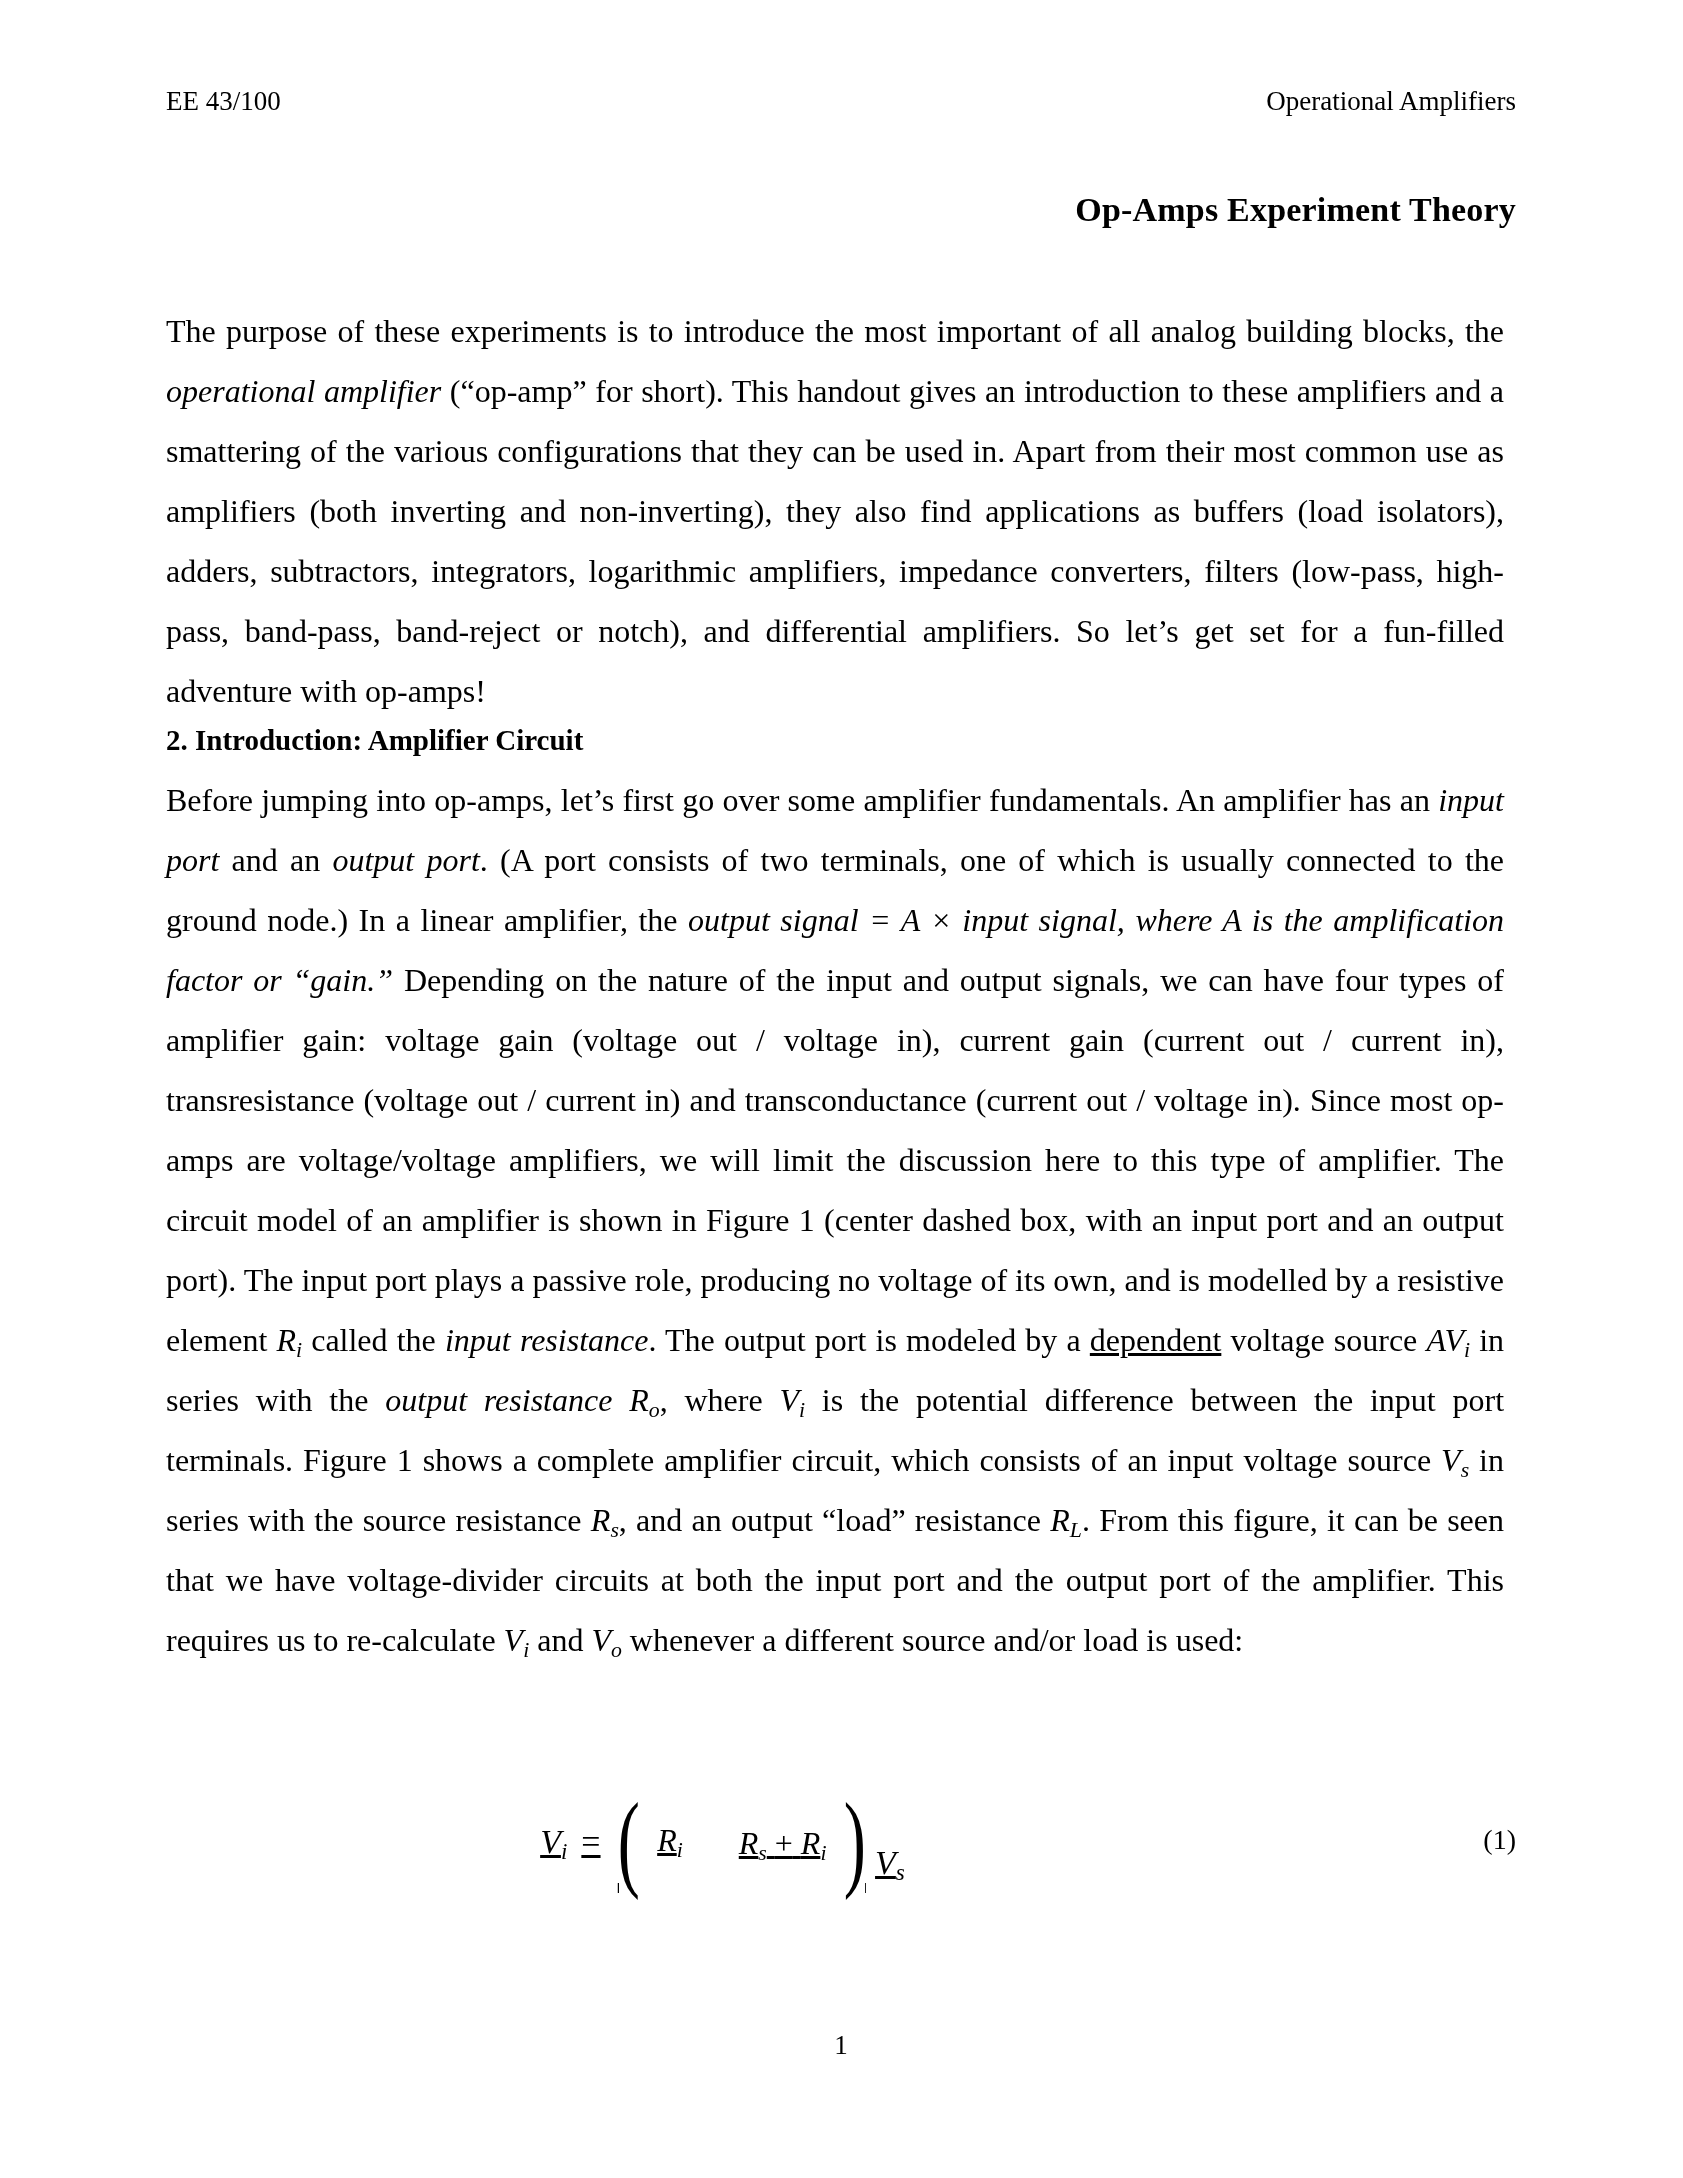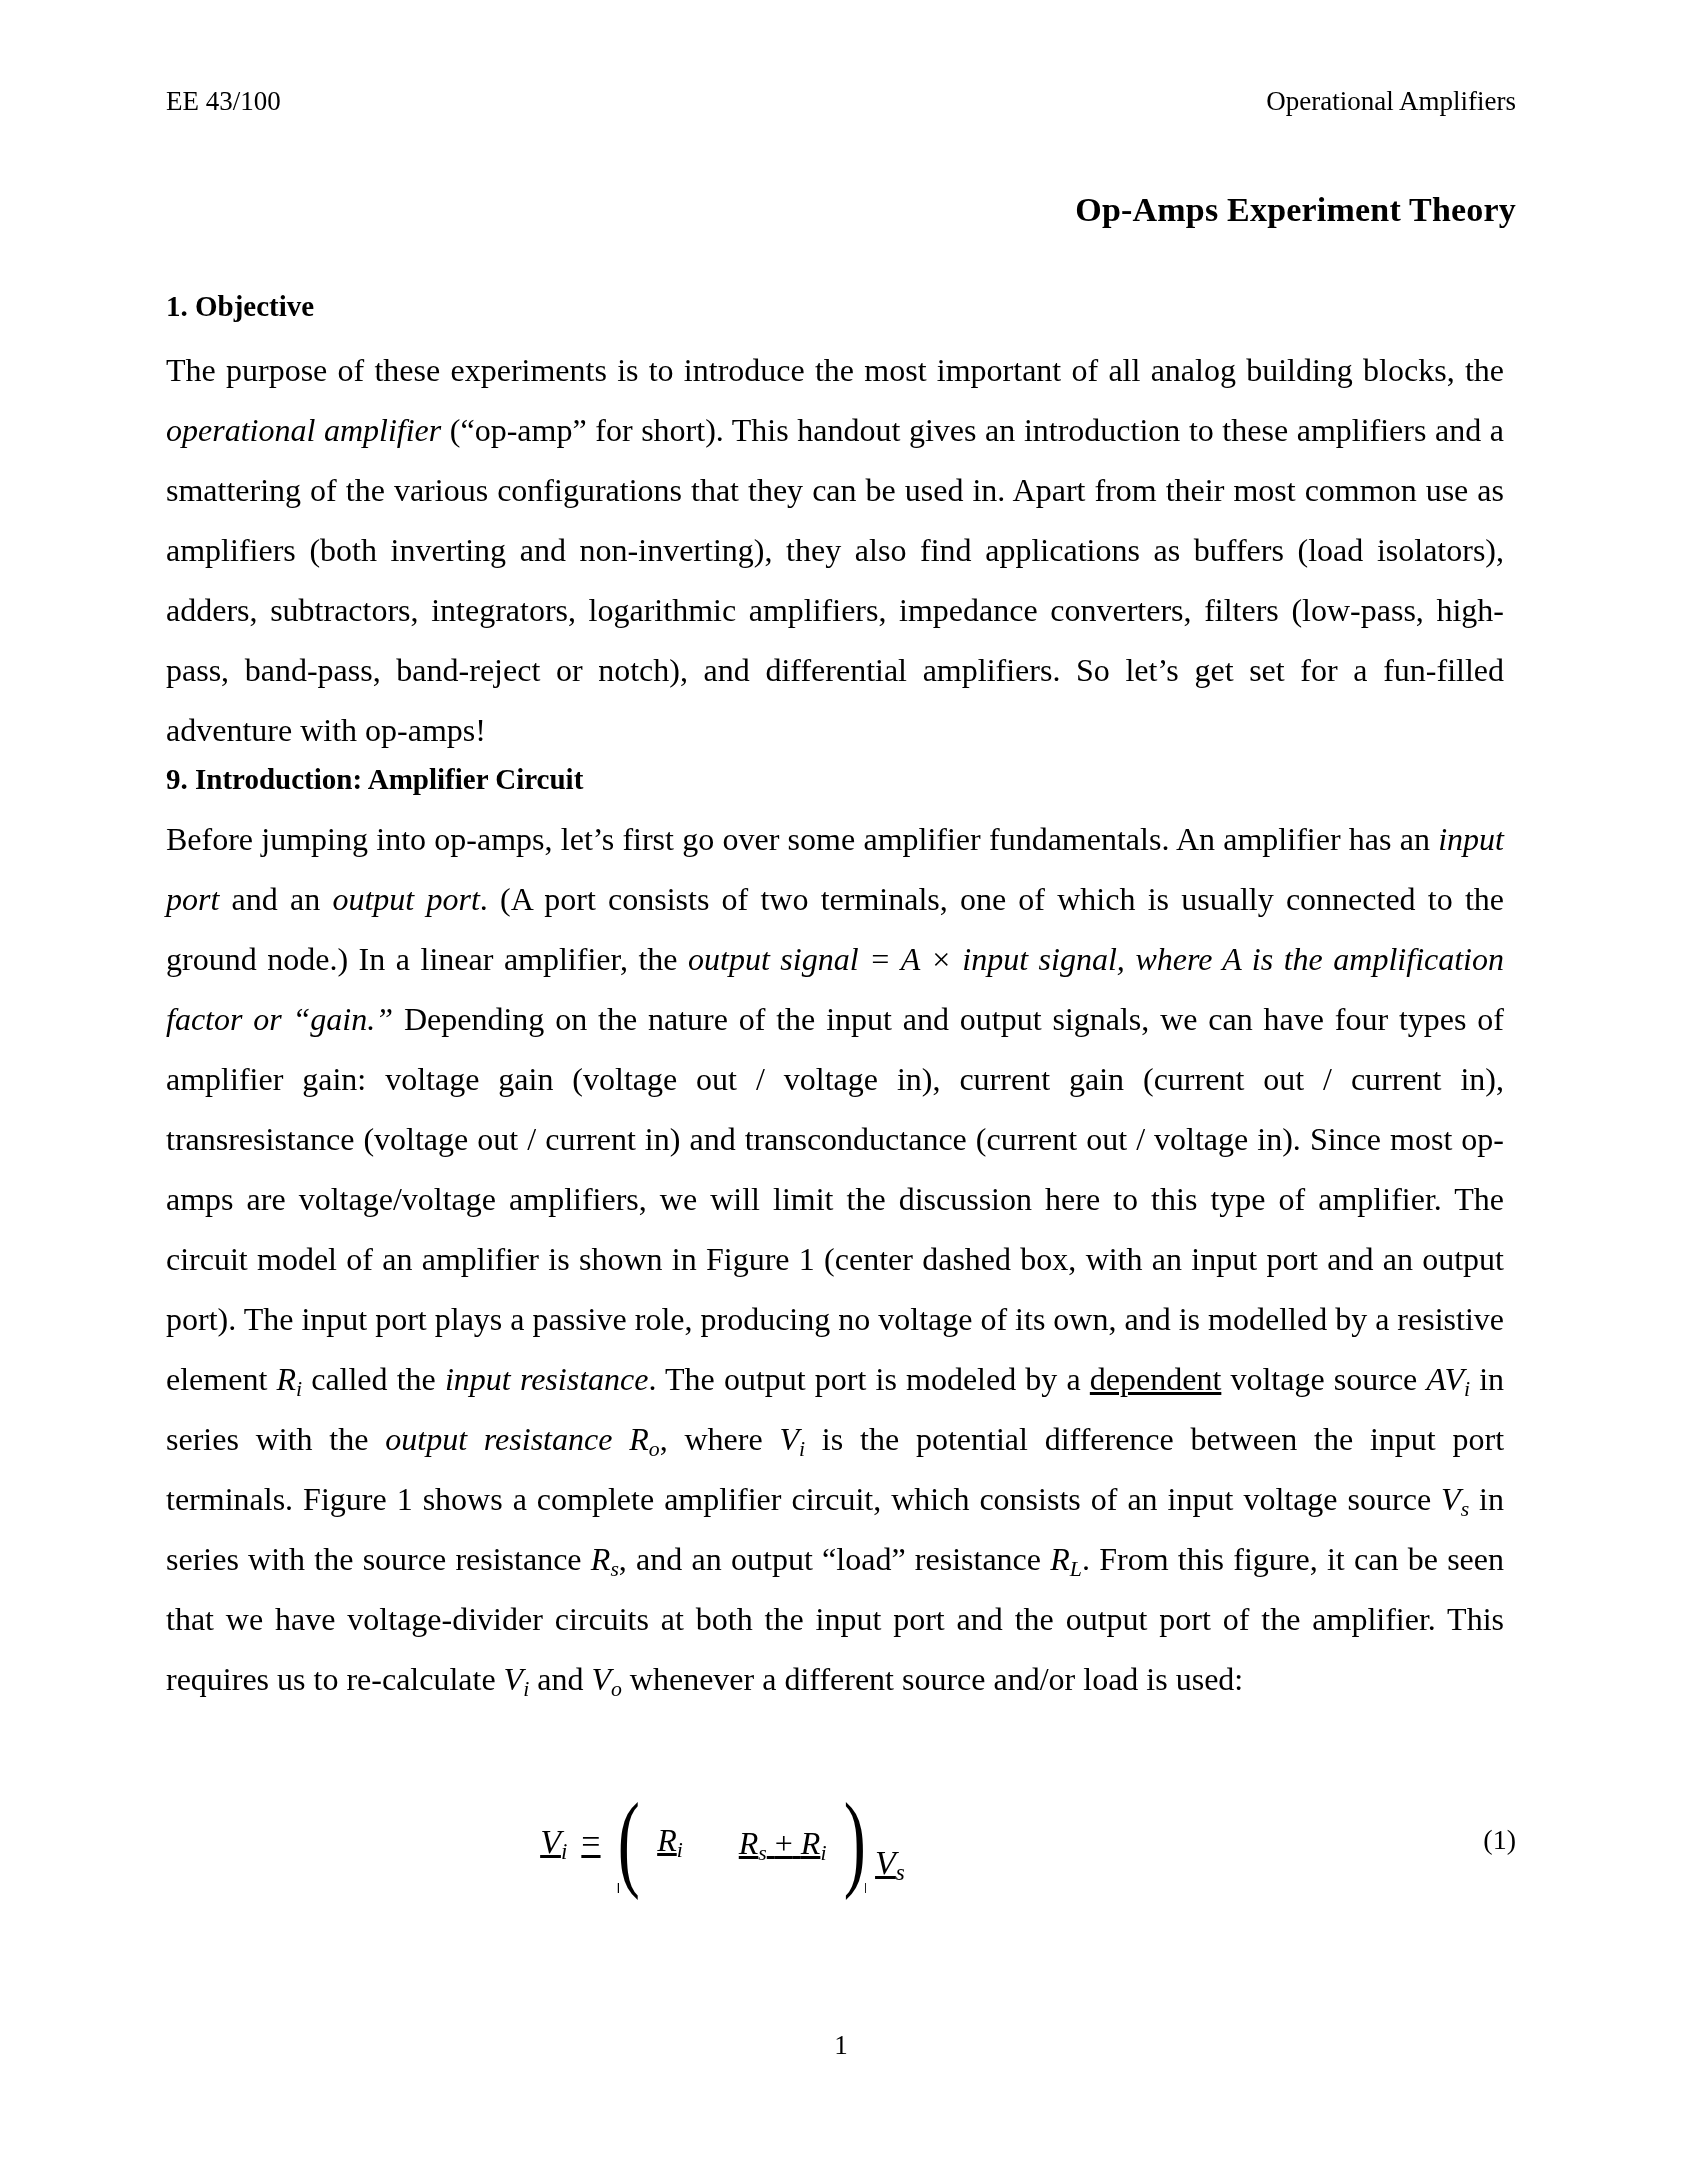--- a/index.html
+++ b/index.html
@@ -175,24 +175,23 @@
 
   <div class="runhead">
     <span class="runhead-left">EE 43/100</span>
     <span class="runhead-right">Operational Amplifiers</span>
   </div>
 
   <div class="doc-title">Op-Amps Experiment Theory</div>
 
   <div class="column">
 
-    <h2 class="section sec1-head">1. Objective</h2>
     <p class="body">The purpose of these experiments is to introduce the most important of all analog building blocks, the <i>operational amplifier</i> (“op-amp” for short).  This handout gives an introduction to these amplifiers and a smattering of the various configurations that they can be used in.  Apart from their most common use as amplifiers (both inverting and non-inverting), they also find applications as buffers (load isolators), adders, subtractors, integrators, logarithmic amplifiers, impedance converters, filters (low-pass, high-pass, band-pass, band-reject or notch), and differential amplifiers. So let’s get set for a fun-filled adventure with op-amps!</p>
 
-    <h2 class="section sec2-head">9. Introduction: Amplifier Circuit</h2>
+    <h2 class="section sec2-head">2. Introduction: Amplifier Circuit</h2>
     <p class="body tight">Before jumping into op-amps, let’s first go over some amplifier fundamentals. An amplifier has an <i>input port</i> and an <i>output port</i>.  (A port consists of two terminals, one of which is usually connected to the ground node.)  In a linear amplifier, the <i>output signal = A × input signal, where A is the amplification factor or “gain.”</i> Depending on the nature of the input and output signals, we can have four types of amplifier gain: voltage gain (voltage out / voltage in), current gain (current out / current in), transresistance (voltage out / current in) and transconductance (current out / voltage in). Since most op-amps are voltage/voltage amplifiers, we will limit the discussion here to this type of amplifier.  The circuit model of an amplifier is shown in Figure 1 (center dashed box, with an input port and an output port). The input port plays a passive role, producing no voltage of its own, and is modelled by a resistive element <span class="var">R<sub>i</sub></span> called the <i>input resistance</i>. The output port is modeled by a <span class="ul">dependent</span> voltage source <span class="var">AV<sub>i</sub></span> in series with the <i>output resistance </i><span class="var">R<sub>o</sub></span>, where <span class="var">V<sub>i</sub></span> is the potential difference between the input port terminals.  Figure 1 shows a complete amplifier circuit, which consists of an input voltage source <span class="var">V<sub>s</sub></span> in series with the source resistance <span class="var">R<sub>s</sub></span>, and an output “load” resistance <span class="var">R<sub>L</sub></span>.  From this figure, it can be seen that we have voltage-divider circuits at both the input port and the output port of the amplifier.  This requires us to re-calculate <span class="var">V<sub>i</sub></span> and <span class="var">V<sub>o</sub></span> whenever a different source and/or load is used:</p>
 
   </div>
 
   <div class="eq-row">
     <div class="eq-center">
       <div class="eq">
         <span class="lhs"><span>V</span><sub>i</sub></span>
         <span class="eqsign">=</span>
         <span class="paren">(</span>

